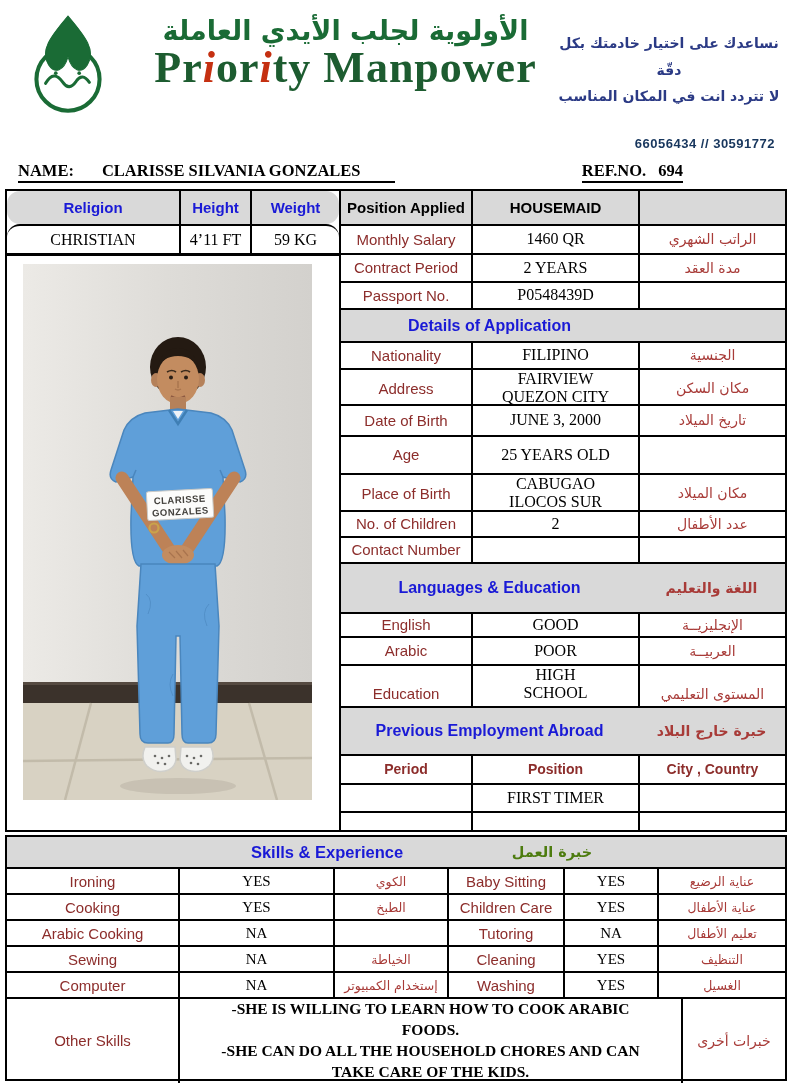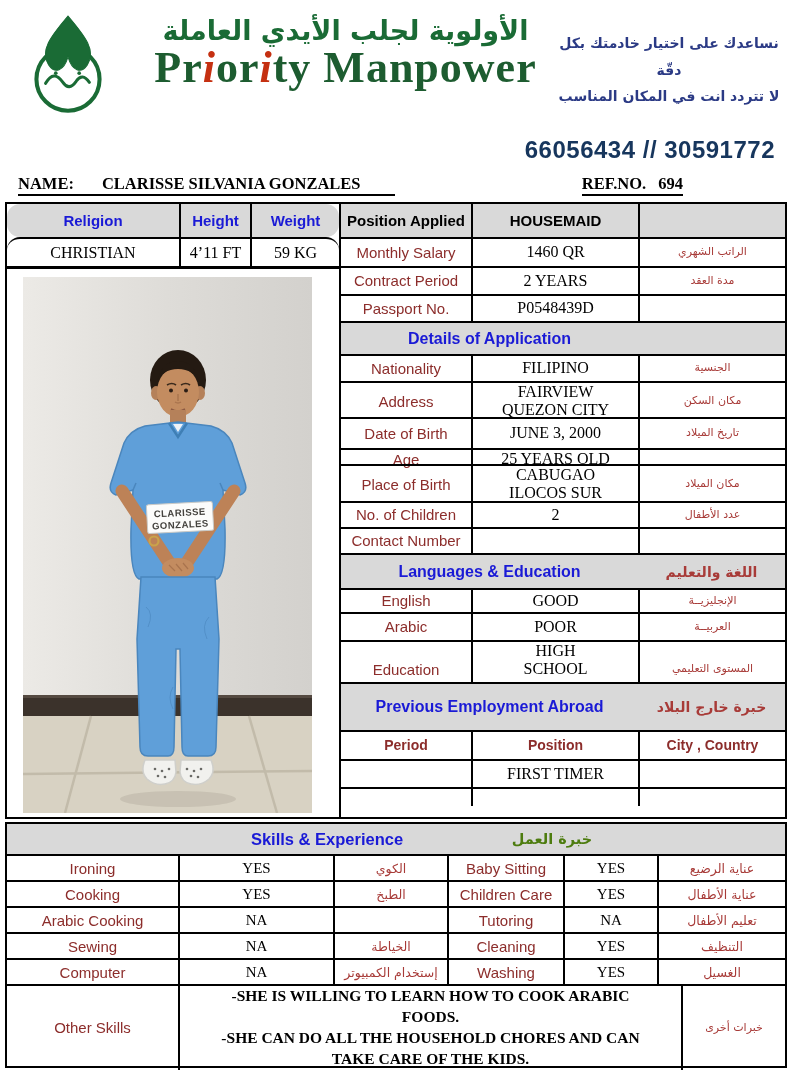--- a/index.html
+++ b/index.html
@@ -12,21 +12,21 @@
   .brand-block { flex:1; text-align:center; padding-top:2px; }
   .brand-ar { font-family:"DejaVu Sans", sans-serif; font-weight:bold;
               font-size:27px; color:#1a6b35; line-height:1.1; direction:rtl; }
   .brand-en { font-family:"Liberation Serif", serif; font-weight:bold;
               font-size:44px; color:#1d5c30; line-height:1.0; letter-spacing:1px; }
   .brand-en .red-i { color:#c53011; font-style:italic; }
   .tagline { width:224px; flex:none; text-align:center; margin-top:16px;
              font-family:"DejaVu Sans", sans-serif; direction:rtl;
              font-weight:bold; font-size:14px; color:#2b3a85; line-height:1.9; }
   .phone-row { text-align:right; padding-right:16px; margin-top:14px;
-               font-weight:bold; font-size:24px; color:#17365d; letter-spacing:.5px; }
+               font-weight:bold; font-size:13px; color:#17365d; letter-spacing:.5px; }
 
   .name-row { display:flex; justify-content:space-between; margin:10px 18px 8px 18px;
               font-family:"Liberation Serif", serif; font-weight:bold; font-size:16.5px; }
   .uline { border-bottom:2px solid #000; padding-bottom:1px; }
   .name-left .uline { padding-right:34px; }
   .name-right { margin-right:90px; }
   .lblsp { display:inline-block; width:28px; }
   .lblsp2 { display:inline-block; width:12px; }
 
   
@@ -43,21 +43,21 @@
 
   .right-col { flex:1; border-left:2px solid #000; display:flex; flex-direction:column; }
   .rrow { display:grid; grid-template-columns:130px 167px 1fr; }
   .rrow > div { display:flex; align-items:center; justify-content:center; text-align:center; line-height:1.15; }
   .rrow > div + div { border-left:2px solid #000; }
   .right-col > div + div { border-top:2px solid #000; }
   .rhead { background:#d9d9d9; }
   .rhead > div { font-weight:bold; font-size:15px; color:#000; }
   .lab { color:#8c2d2b; font-size:15px; }
   .val { font-family:"Liberation Serif", serif; font-size:16px; color:#000; }
-  .arb { font-family:"DejaVu Sans", sans-serif; font-size:11px; color:#a83b38; direction:rtl; }
+  .arb { font-family:"DejaVu Sans", sans-serif; font-size:14px; color:#a83b38; direction:rtl; }
   .rsec { display:grid; grid-template-columns:297px 1fr; background:#d9d9d9; }
   .rsec > div { display:flex; align-items:center; justify-content:center; }
   .rsec .sec-title { color:#1a1ad6; font-weight:bold; font-size:16px; }
   .rsec .sec-ar { font-family:"DejaVu Sans", sans-serif; font-weight:bold;
                   font-size:14px; color:#a83b38; direction:rtl; }
   .chead { color:#8c2d2b; font-weight:bold; font-size:14px; }
 
   
   .skills-table { width:782px; margin:3px 0 0 5px; border:2px solid #000; }
   .sk-head { height:30px; background:#d9d9d9; position:relative; }
@@ -230,42 +230,42 @@
     <div class="rrow" style="height:36px">
       <div class="lab">Address</div>
       <div class="val" style="padding:0 14px">FAIRVIEW QUEZON CITY</div>
       <div class="arb">مكان السكن</div>
     </div>
     <div class="rrow" style="height:31px">
       <div class="lab">Date of Birth</div>
       <div class="val">JUNE 3, 2000</div>
       <div class="arb">تاريخ الميلاد</div>
     </div>
-    <div class="rrow" style="height:16px">
+    <div class="rrow" style="height:38px">
       <div class="lab">Age</div>
       <div class="val">25 YEARS OLD</div>
       <div class="arb"></div>
     </div>
     <div class="rrow" style="height:37px">
       <div class="lab">Place of Birth</div>
       <div class="val" style="padding:0 14px">CABUGAO ILOCOS SUR</div>
       <div class="arb">مكان الميلاد</div>
     </div>
     <div class="rrow" style="height:26px">
       <div class="lab">No. of Children</div>
       <div class="val">2</div>
       <div class="arb">عدد الأطفال</div>
     </div>
     <div class="rrow" style="height:26px">
       <div class="lab">Contact Number</div>
       <div class="val"></div>
       <div class="arb"></div>
     </div>
 
-    <div class="rsec" style="height:35px">
+    <div class="rsec" style="height:50px">
       <div class="sec-title">Languages &amp; Education</div>
       <div class="sec-ar">اللغة والتعليم</div>
     </div>
     <div class="rrow" style="height:24px">
       <div class="lab">English</div>
       <div class="val">GOOD</div>
       <div class="arb">الإنجليزيــة</div>
     </div>
     <div class="rrow" style="height:28px">
       <div class="lab">Arabic</div>

